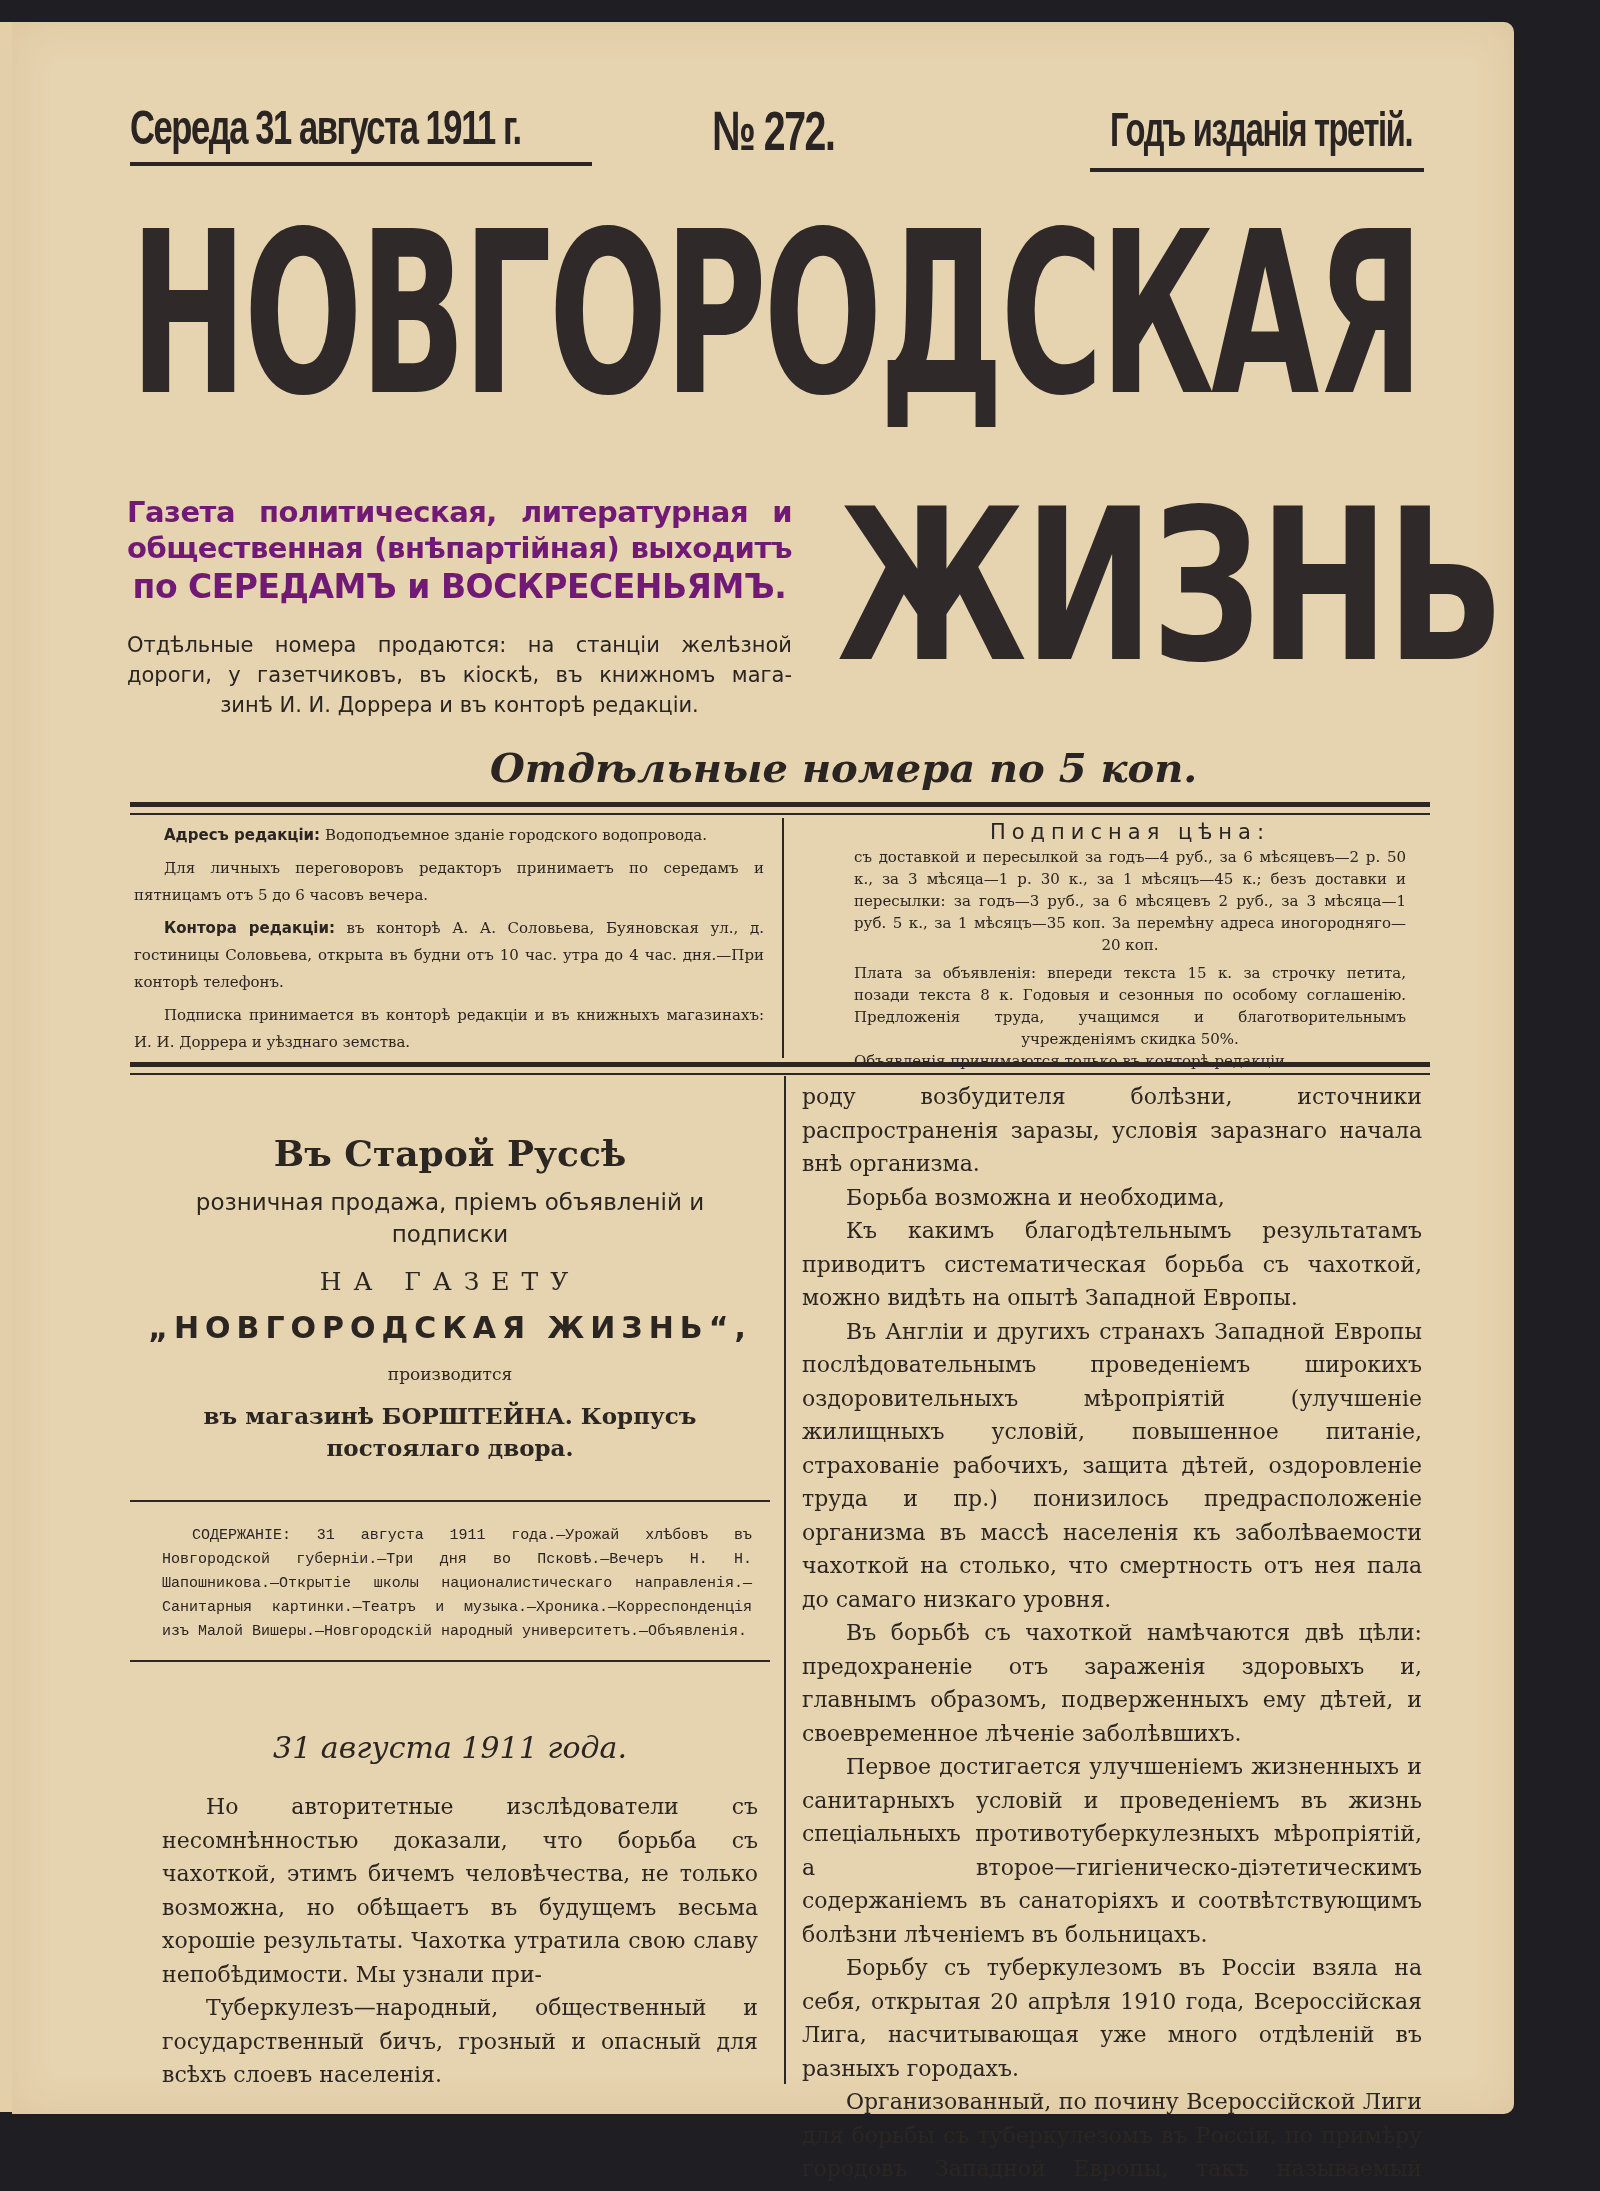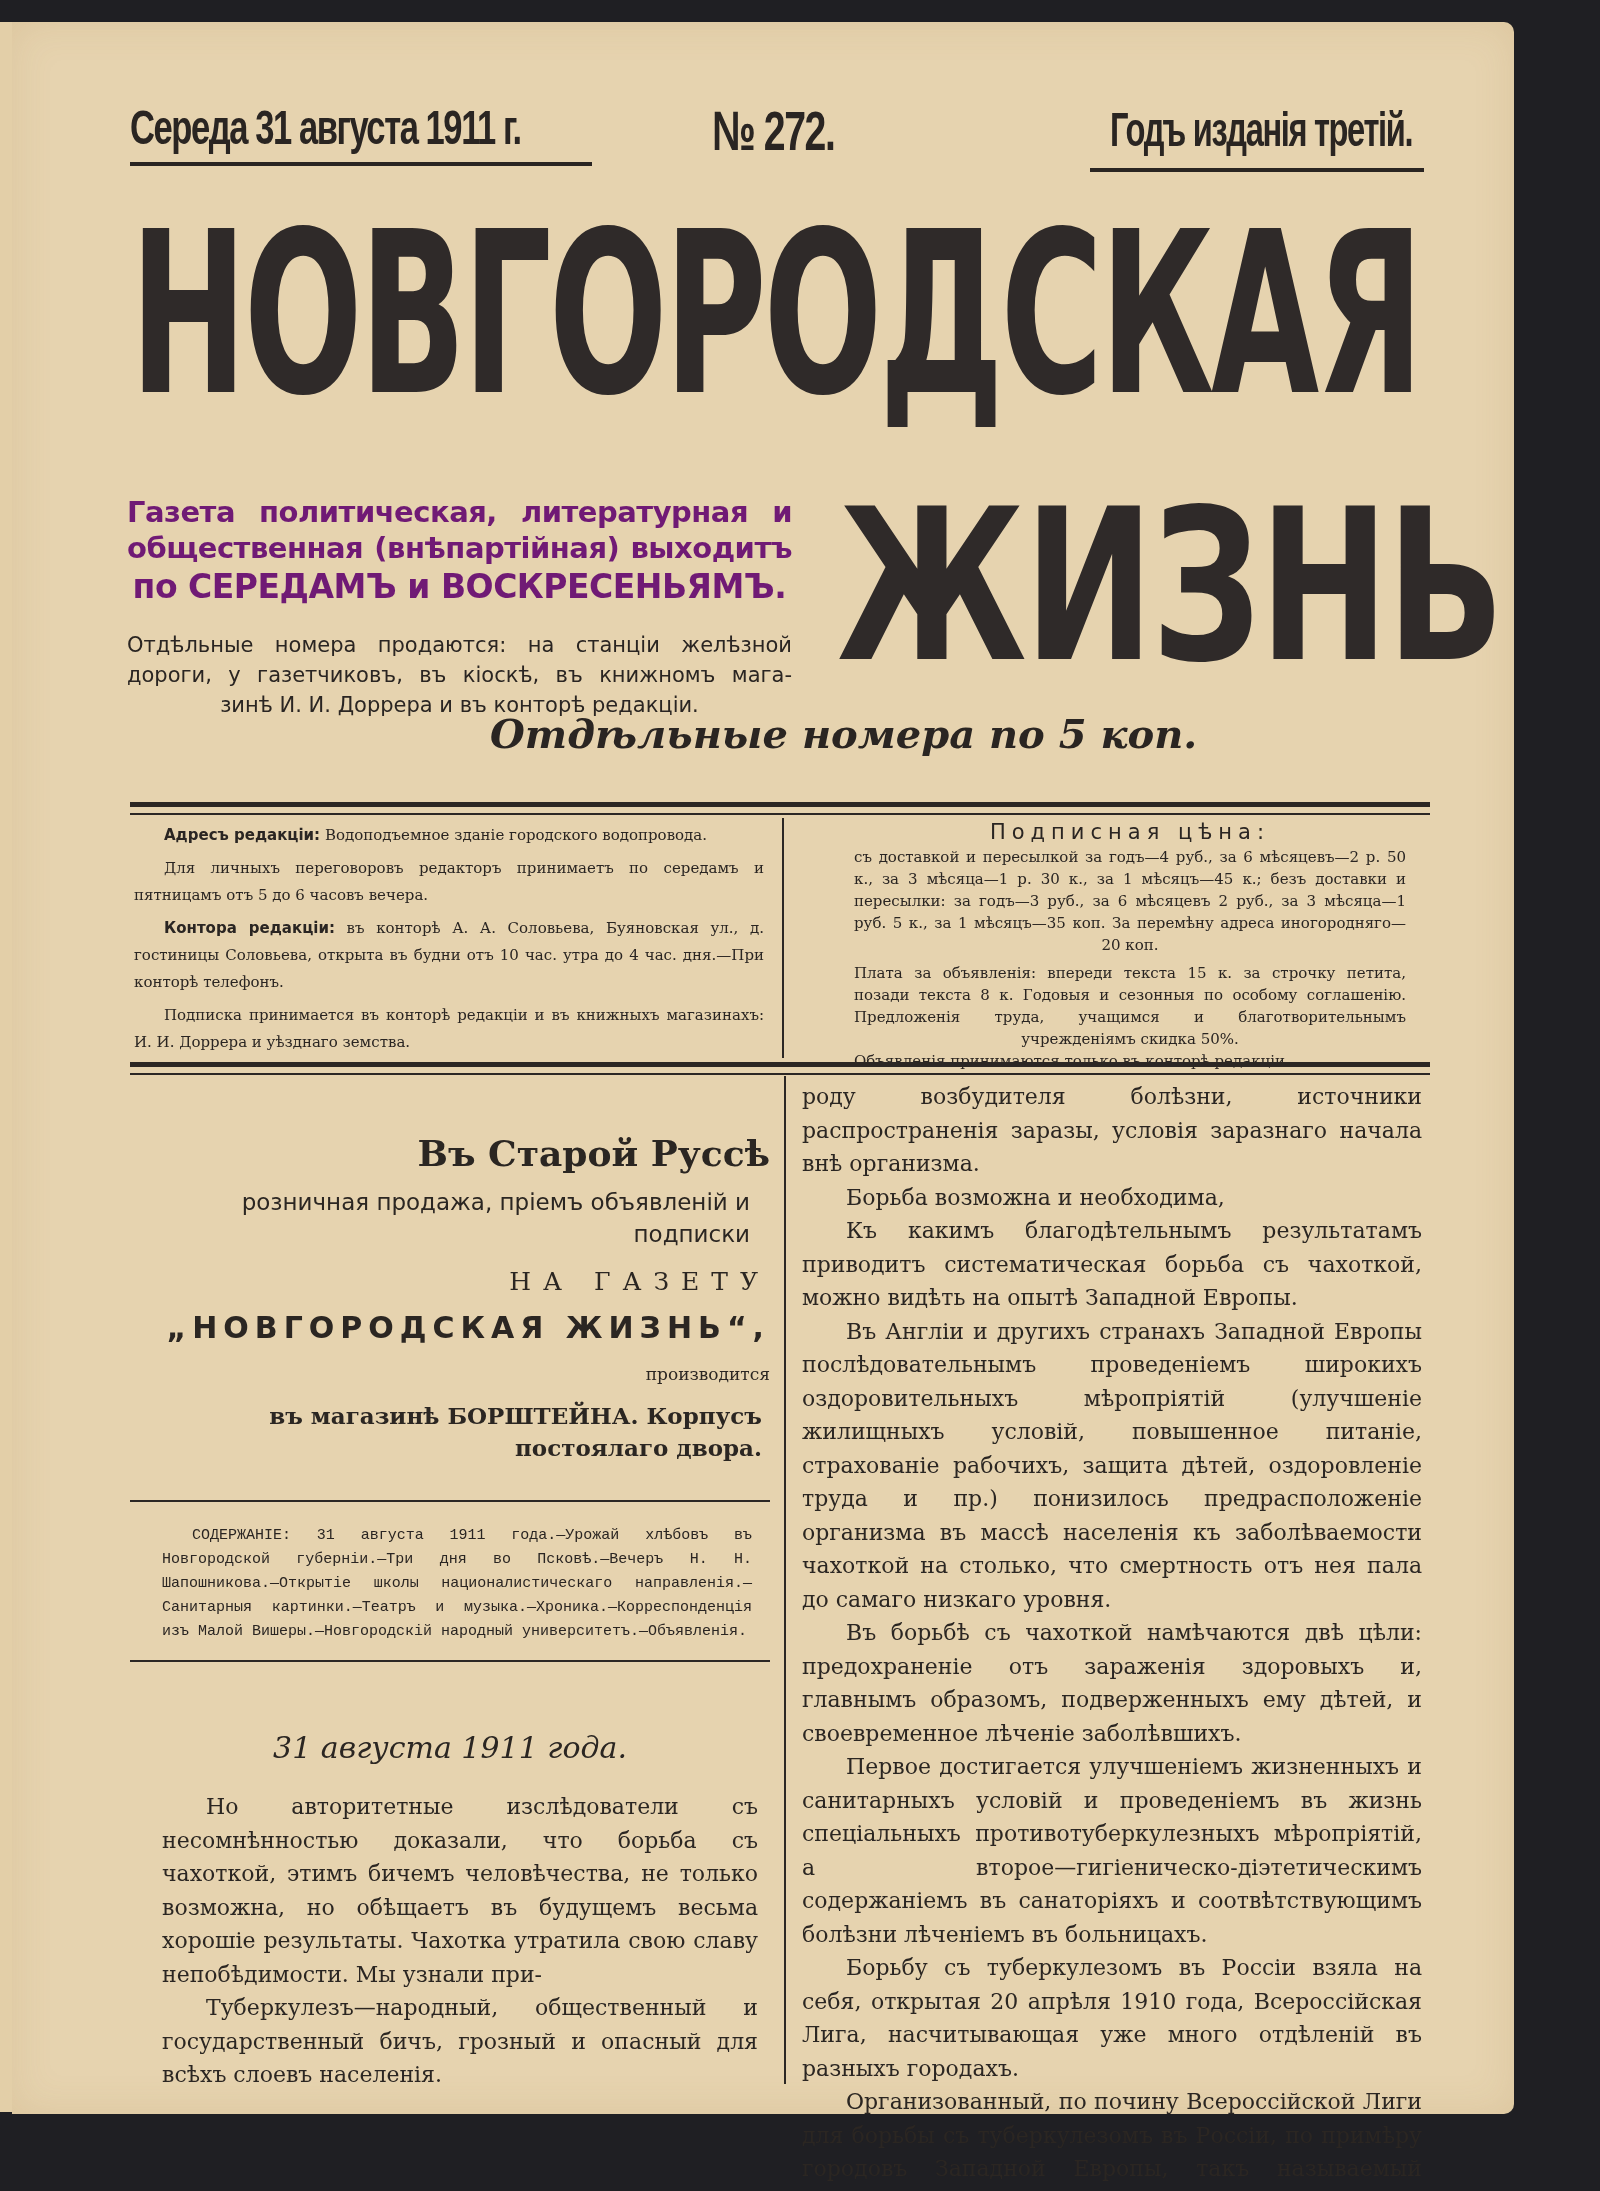--- a/index.html
+++ b/index.html
@@ -52,21 +52,21 @@
     <div class="sub" style="font-size:29px;line-height:36px;text-align:justify;text-align-last:justify;letter-spacing:-0.5px;">общественная (внѣпартійная) выходитъ</div>
     <div class="sub center" style="font-size:33px;line-height:42px;letter-spacing:-0.5px;">по СЕРЕДАМЪ и ВОСКРЕСЕНЬЯМЪ.</div>
   </div>
 
   <div class="abs small-sans" style="left:115px;top:608px;width:665px;">
     <div style="text-align:justify;text-align-last:justify;">Отдѣльные номера продаются: на станціи желѣзной</div>
     <div style="text-align:justify;text-align-last:justify;">дороги, у газетчиковъ, въ кіоскѣ, въ книжномъ мага-</div>
     <div>зинѣ И. И. Доррера и въ конторѣ редакціи.</div>
   </div>
 
-  <div class="abs price" style="left:478px;top:688px;font-style:italic;">Отдѣльные номера по 5 коп.</div>
+  <div class="abs price" style="left:478px;top:722px;font-style:italic;">Отдѣльные номера по 5 коп.</div>
 
   <div class="abs rule-double" style="left:118px;top:780px;width:1300px;"></div>
 
   <div class="abs vrule" style="left:770px;top:796px;height:240px;"></div>
 
   <div class="abs info" style="left:122px;top:800px;width:630px;">
     <p><b>Адресъ редакціи:</b> <span>Водоподъемное зданіе городского водопровода.</span></p>
     <p>Для личныхъ переговоровъ редакторъ принимаетъ по середамъ и пятницамъ отъ 5 до 6 часовъ вечера.</p>
     <p><b>Контора редакціи:</b> <span>въ конторѣ А. А. Соловьева, Буяновская ул., д. гостиницы Соловьева, открыта въ будни отъ 10 час. утра до 4 час. дня.—При конторѣ телефонъ.</span></p>
     <p>Подписка принимается въ конторѣ редакціи и въ книжныхъ магазинахъ: И. И. Доррера и уѣзднаго земства.</p>
@@ -76,21 +76,21 @@
     <div class="center" style="font-family:'DejaVu Sans',sans-serif;font-size:21px;letter-spacing:6px;line-height:28px;">Подписная цѣна:</div>
     <div style="text-align:justify;text-align-last:center;">съ доставкой и пересылкой за годъ—4 руб., за 6 мѣсяцевъ—2 р. 50 к., за 3 мѣсяца—1 р. 30 к., за 1 мѣсяцъ—45 к.; безъ доставки и пересылки: за годъ—3 руб., за 6 мѣсяцевъ 2 руб., за 3 мѣсяца—1 руб. 5 к., за 1 мѣсяцъ—35 коп. За перемѣну адреса иногородняго—20 коп.</div>
     <div style="margin-top:6px;text-align:justify;text-align-last:center;">Плата за объявленія: впереди текста 15 к. за строчку петита, позади текста 8 к. Годовыя и сезонныя по особому соглашенію. Предложенія труда, учащимся и благотворительнымъ учрежденіямъ скидка 50%.</div>
     <div>Объявленія принимаются только въ конторѣ редакціи.</div>
   </div>
 
   <div class="abs rule-double" style="left:118px;top:1040px;width:1300px;"></div>
 
   <div class="abs vrule" style="left:772px;top:1054px;height:1008px;"></div>
 
-  <div class="abs" style="left:118px;top:1106px;width:640px;text-align:right;">
+  <div class="abs" style="left:118px;top:1106px;width:640px;text-align:center;">
     <div style="font-family:'DejaVu Serif',serif;font-weight:bold;font-size:36px;line-height:50px;">Въ Старой Руссѣ</div>
     <div style="font-family:'DejaVu Sans',sans-serif;font-size:23px;line-height:32px;margin:8px 20px 0 20px;">розничная продажа, пріемъ объявленій и подписки</div>
     <div style="font-family:'DejaVu Serif',serif;font-size:25px;letter-spacing:12px;line-height:48px;margin-top:8px;">НА ГАЗЕТУ</div>
     <div style="font-family:'DejaVu Sans',sans-serif;font-weight:bold;font-size:30px;letter-spacing:6px;line-height:44px;">„НОВГОРОДСКАЯ ЖИЗНЬ“,</div>
     <div style="font-family:'DejaVu Serif',serif;font-size:17px;line-height:36px;margin-top:6px;">производится</div>
     <div style="font-family:'DejaVu Serif',serif;font-weight:bold;font-size:23px;line-height:32px;margin:8px 8px 0 8px;">въ магазинѣ БОРШТЕЙНА. Корпусъ постоялаго двора.</div>
   </div>
 
   <div class="abs" style="left:118px;top:1478px;width:640px;border-top:2px solid #2c2724;"></div>
 

